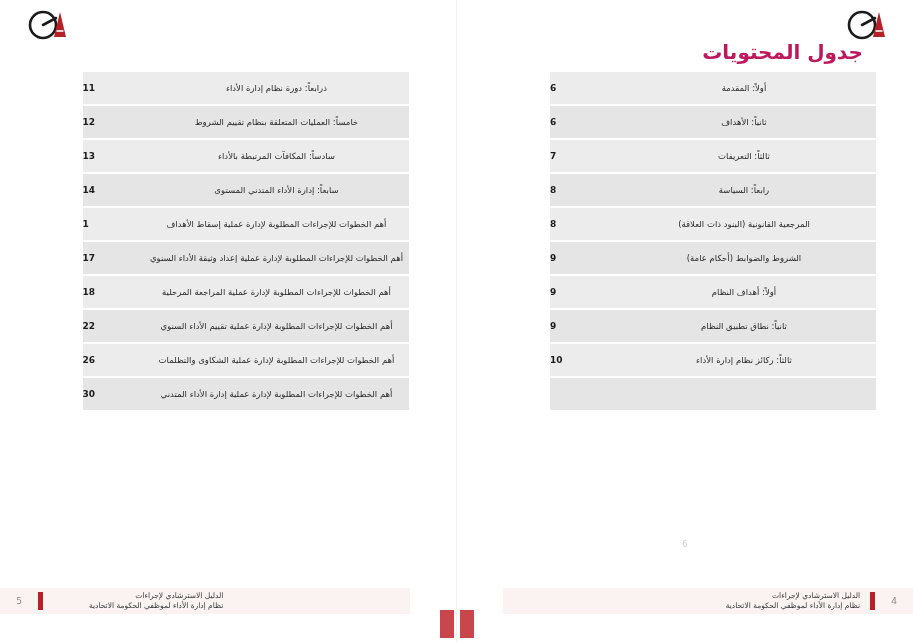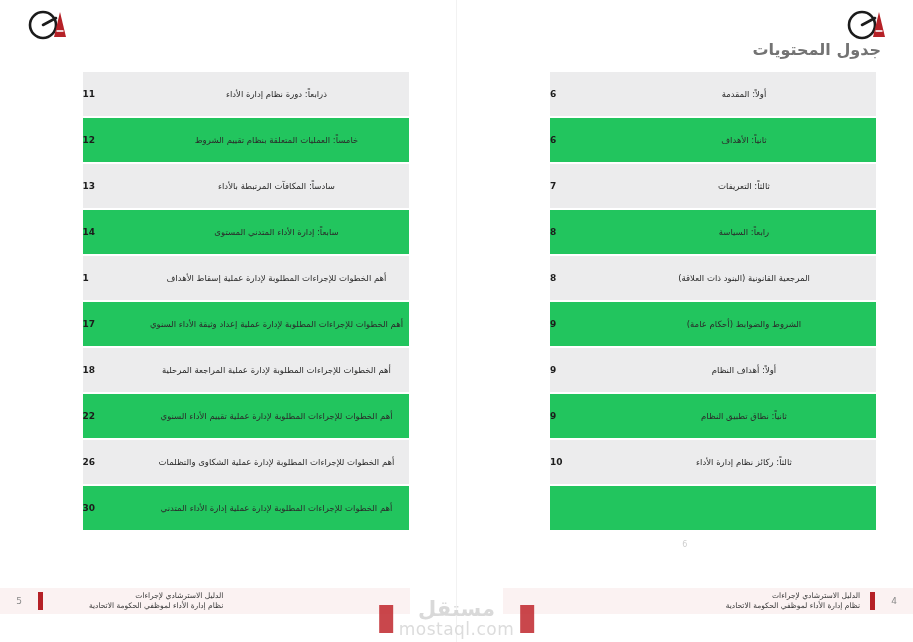--- a/index.html
+++ b/index.html
@@ -40,50 +40,50 @@
     width: 46px;
     height: 42px;
   }
   .logo.on-left  { left: 26px; }
   .logo.on-right { right: 22px; }
 
   
   .toc-title {
     position: absolute;
     top: 40px;
-    right: 32px;
-    font-size: 16px;
+    right: 50px;
+    font-size: 20px;
     font-weight: bold;
-    color: #737373;
+    color: #be185d;
     letter-spacing: .5px;
     direction: rtl;
     white-space: nowrap;
   }
 
   
   .toc-table {
     position: absolute;
     direction: rtl;
     border-collapse: separate;
     border-spacing: 0 2px;
     width: 326px;
     table-layout: fixed;
   }
   .toc-table.right-page { top: 70px; right: 37px; }
   .toc-table.left-page  { top: 70px; right: 47px; }
 
   .toc-row { }
   .toc-row td {
-    height: 44px;
+    height: 32px;
     vertical-align: middle;
     padding: 0;
     border: 0;
   }
   .toc-row.gray td { background: #ececed; }
-  .toc-row.pink td { background: #22c55e; }
+  .toc-row.pink td { background: #e5e5e5; }
 
   .cell-title {
     text-align: center;
     padding-right: 12px;
     font-size: 8.5px;
     color: #2b2b2b;
     line-height: 1.45;
     direction: rtl;
     white-space: nowrap;
   }
@@ -337,18 +337,14 @@
         <div class="folio-rule"></div>
         <div class="folio-box">4</div>
       </div>
     </div>
 
   </div>
 </div>
 
 <div class="watermark">
   <div class="wm-mark"></div>
-  <div class="wm-words">
-    <div class="wm-ar">مستقل</div>
-    <div class="wm-en">mostaql.com</div>
-  </div>
   <div class="wm-mark"></div>
 </div>
 
 </body></html>

